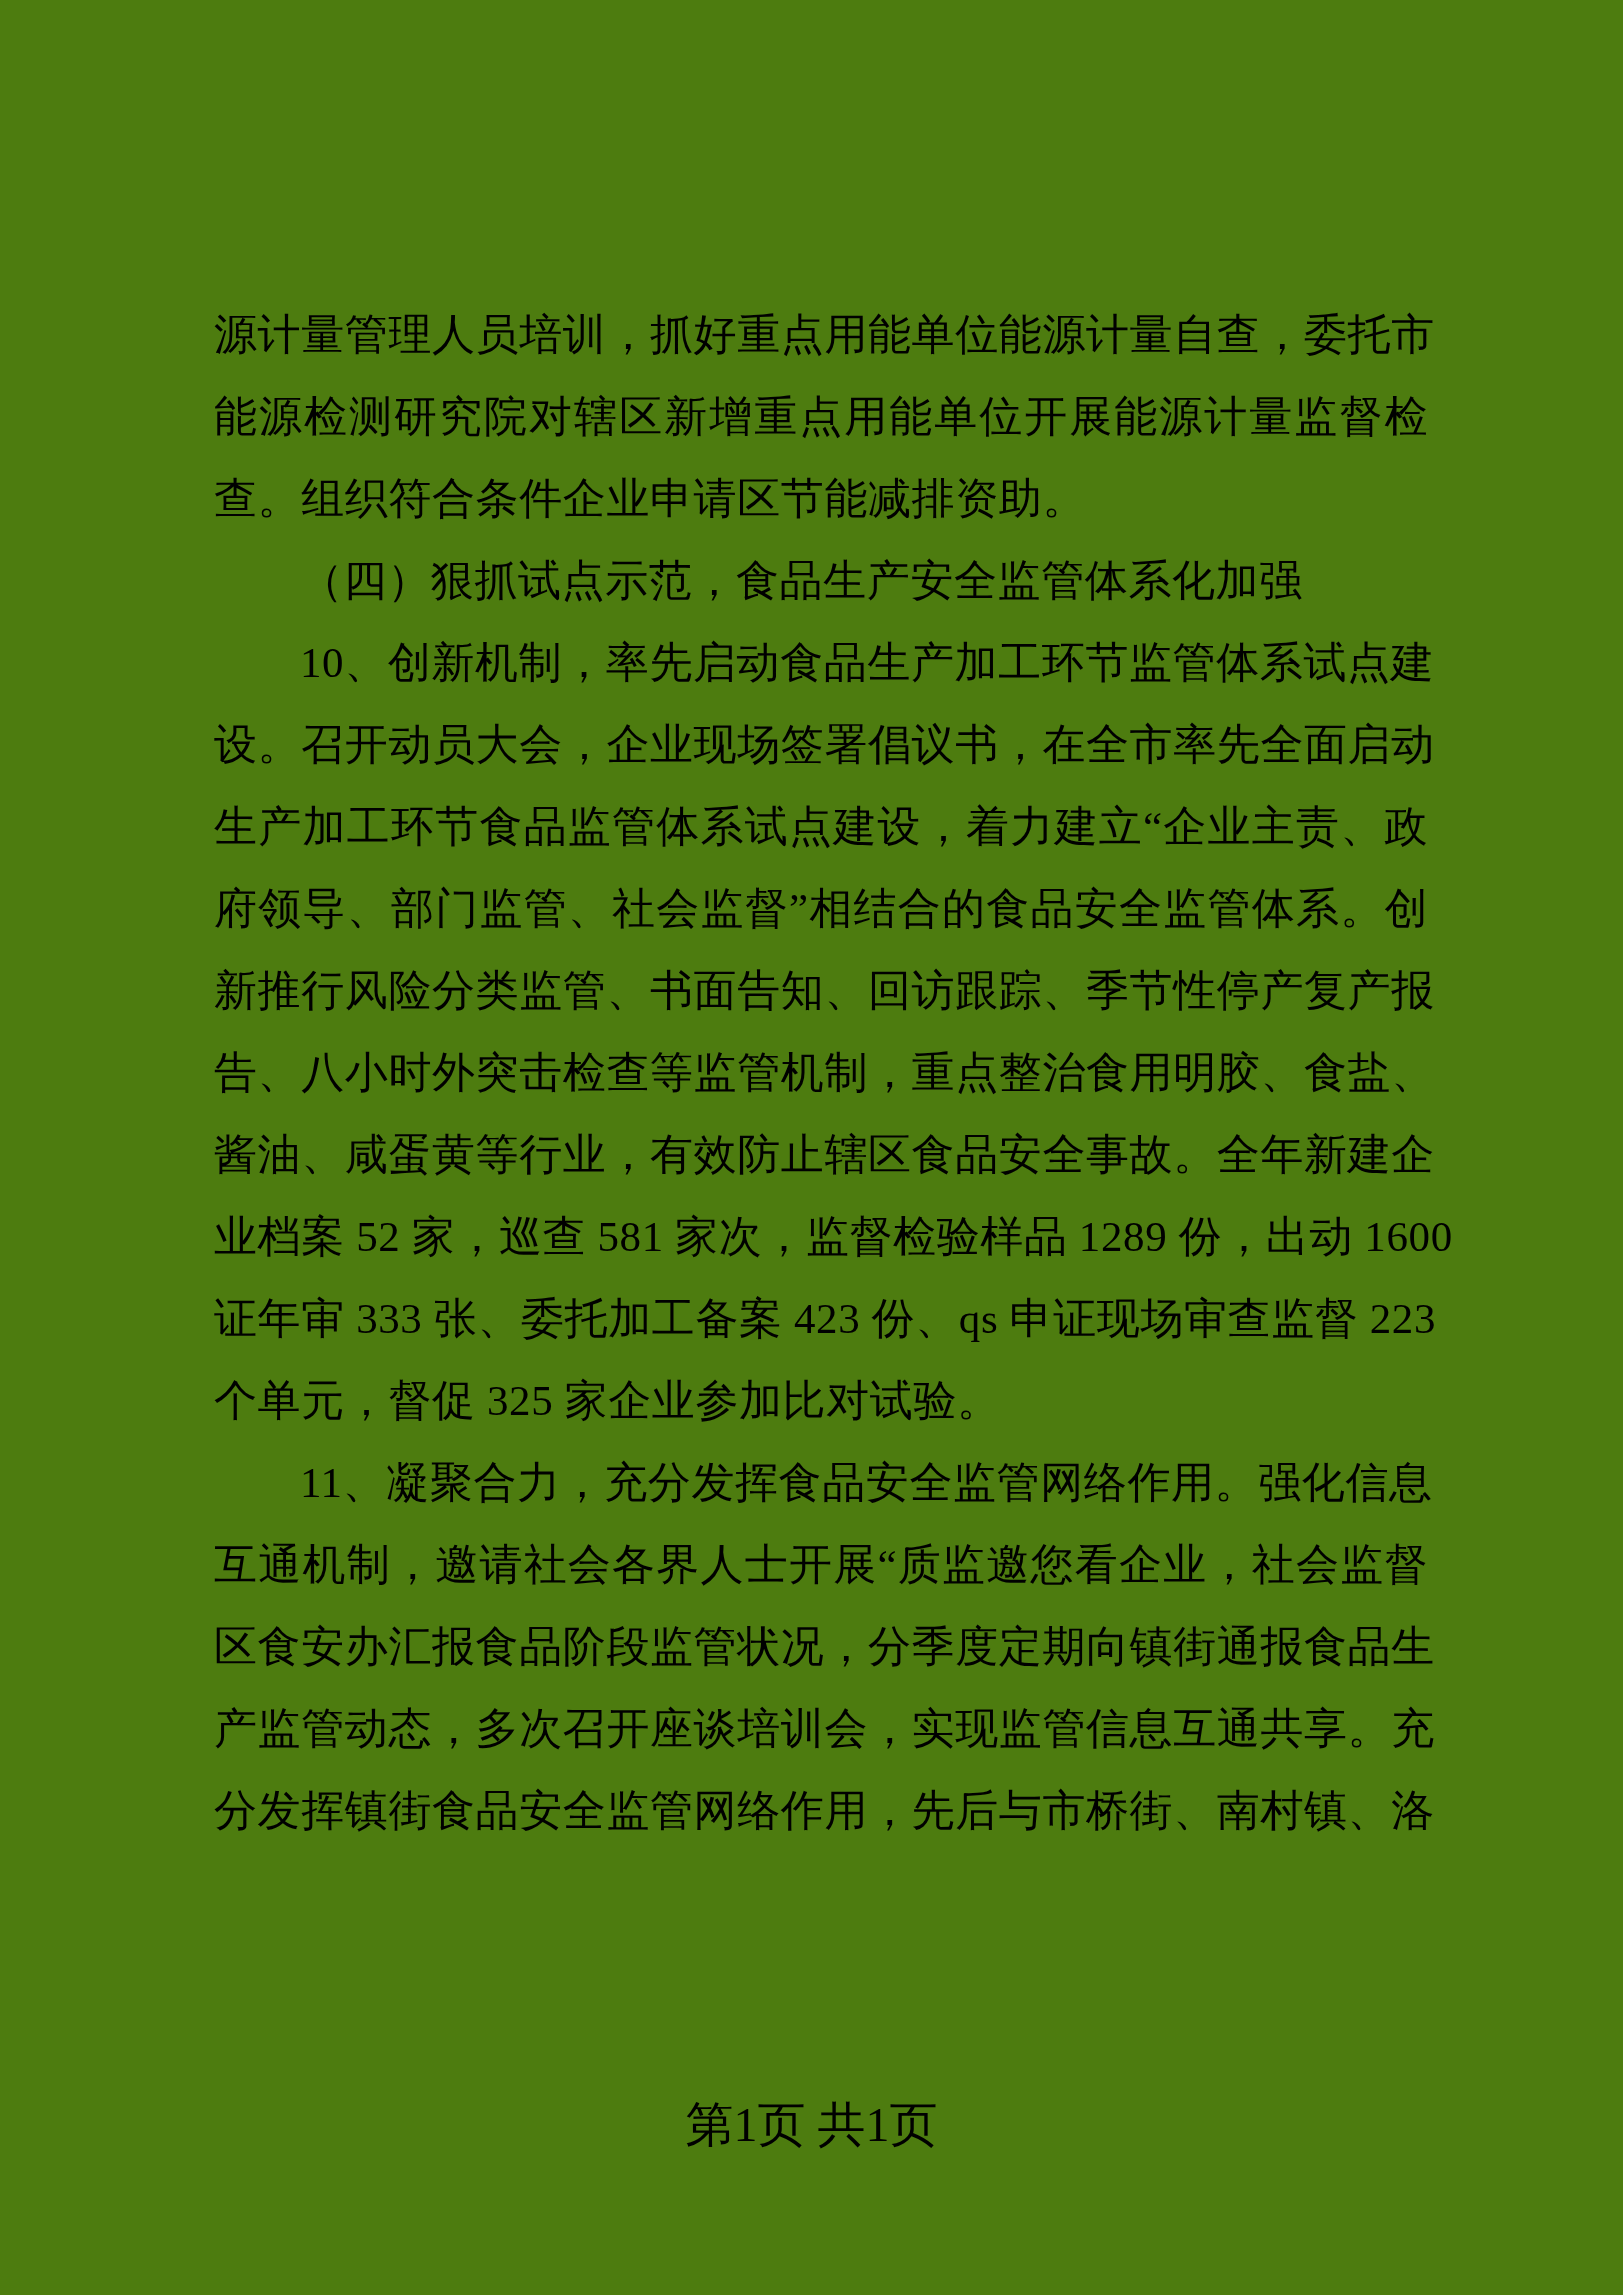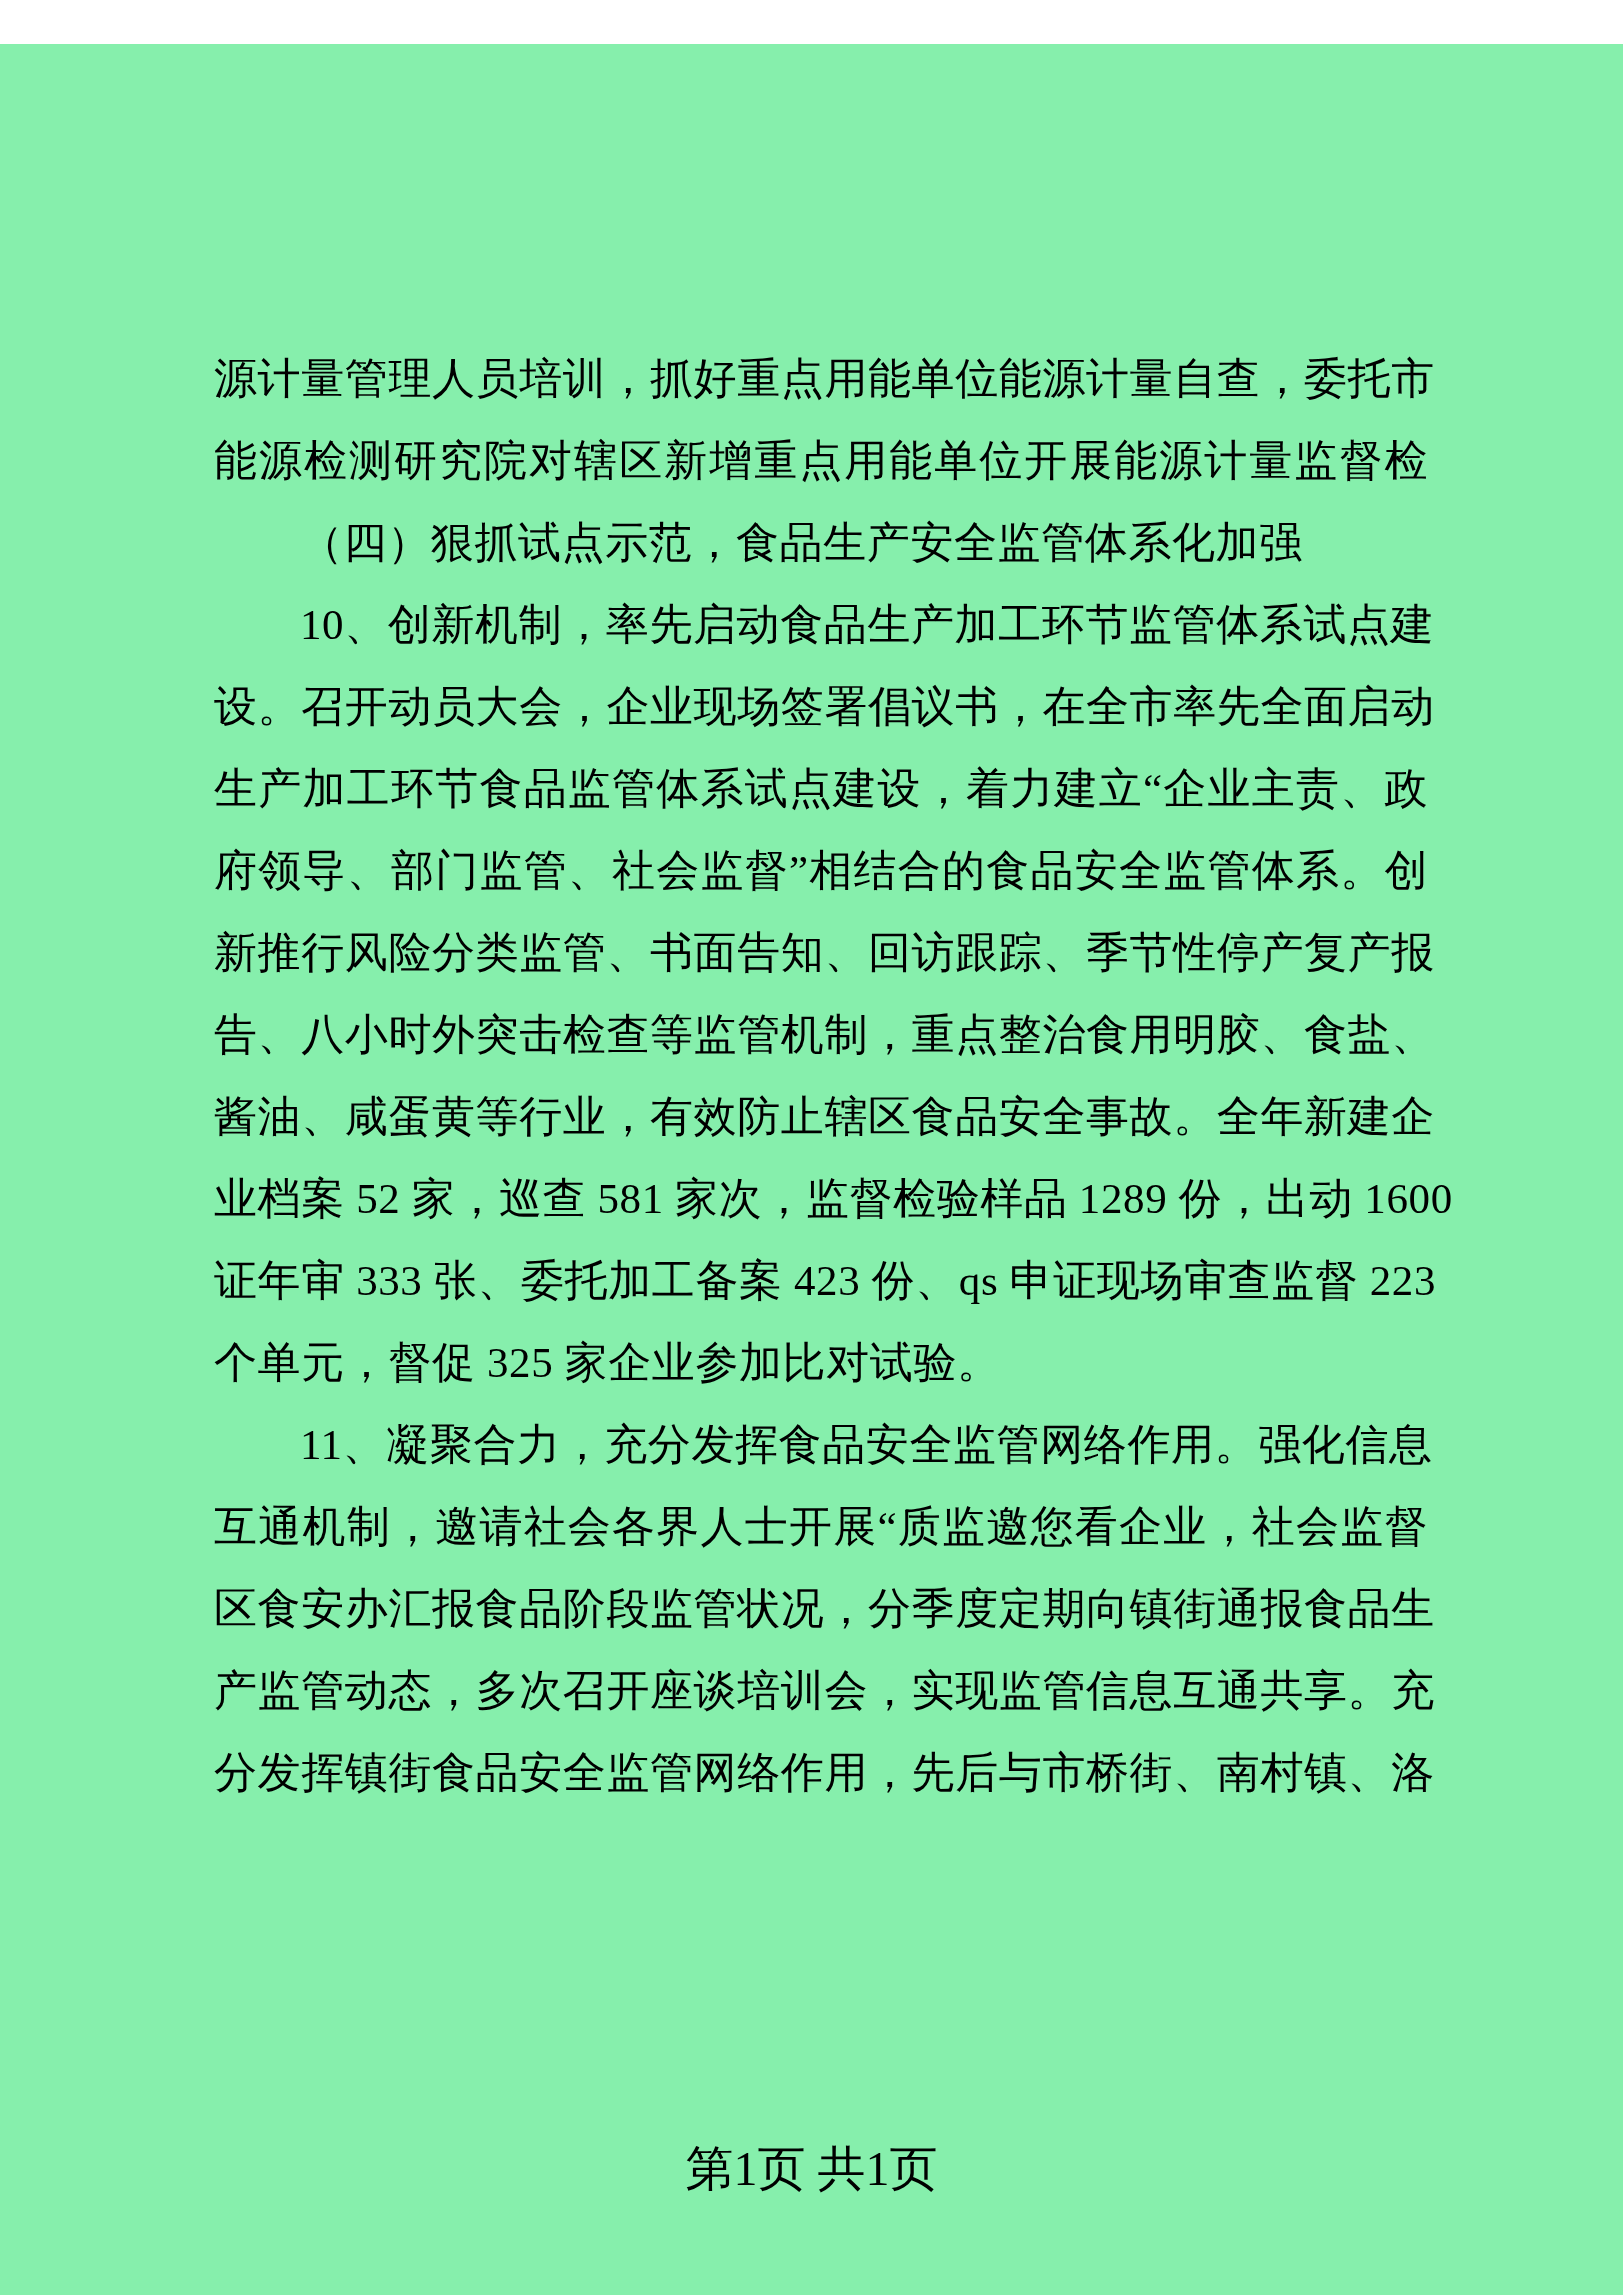--- a/index.html
+++ b/index.html
@@ -8,22 +8,21 @@
     height: 2295px;
     background: #ffffff;
     color: #000000;
     font-family: "Liberation Serif", "DejaVu Serif", serif;
     position: relative;
     overflow: hidden;
   }
   .page {
     position: absolute;
     inset: 0;
-    background: #86efac;
-    margin-top: 44px;
+    background: #4d7c0f;
   }
   .content {
     position: absolute;
     left: 214px;
     top: 294px;
     width: 1214px;
   }
   .text-line {
     font-size: 43px;
     line-height: 82px;
@@ -48,20 +47,21 @@
     line-height: 50px;
   }
 </style>
 </head>
 <body>
 
 <div class="page">
   <div class="content">
       <div class="text-line fill">源计量管理人员培训，抓好重点用能单位能源计量自查，委托市</div>
       <div class="text-line fill">能源检测研究院对辖区新增重点用能单位开展能源计量监督检</div>
+      <div class="text-line">查。组织符合条件企业申请区节能减排资助。</div>
       <div class="text-line indented">（四）狠抓试点示范，食品生产安全监管体系化加强</div>
       <div class="text-line indented fill">10、创新机制，率先启动食品生产加工环节监管体系试点建</div>
       <div class="text-line fill">设。召开动员大会，企业现场签署倡议书，在全市率先全面启动</div>
       <div class="text-line fill">生产加工环节食品监管体系试点建设，着力建立“企业主责、政</div>
       <div class="text-line fill">府领导、部门监管、社会监督”相结合的食品安全监管体系。创</div>
       <div class="text-line fill">新推行风险分类监管、书面告知、回访跟踪、季节性停产复产报</div>
       <div class="text-line fill">告、八小时外突击检查等监管机制，重点整治食用明胶、食盐、</div>
       <div class="text-line fill">酱油、咸蛋黄等行业，有效防止辖区食品安全事故。全年新建企</div>
       <div class="text-line fill">业档案 52 家，巡查 581 家次，监督检验样品 1289 份，出动 1600</div>
       <div class="text-line fill">证年审 333 张、委托加工备案 423 份、qs 申证现场审查监督 223</div>

